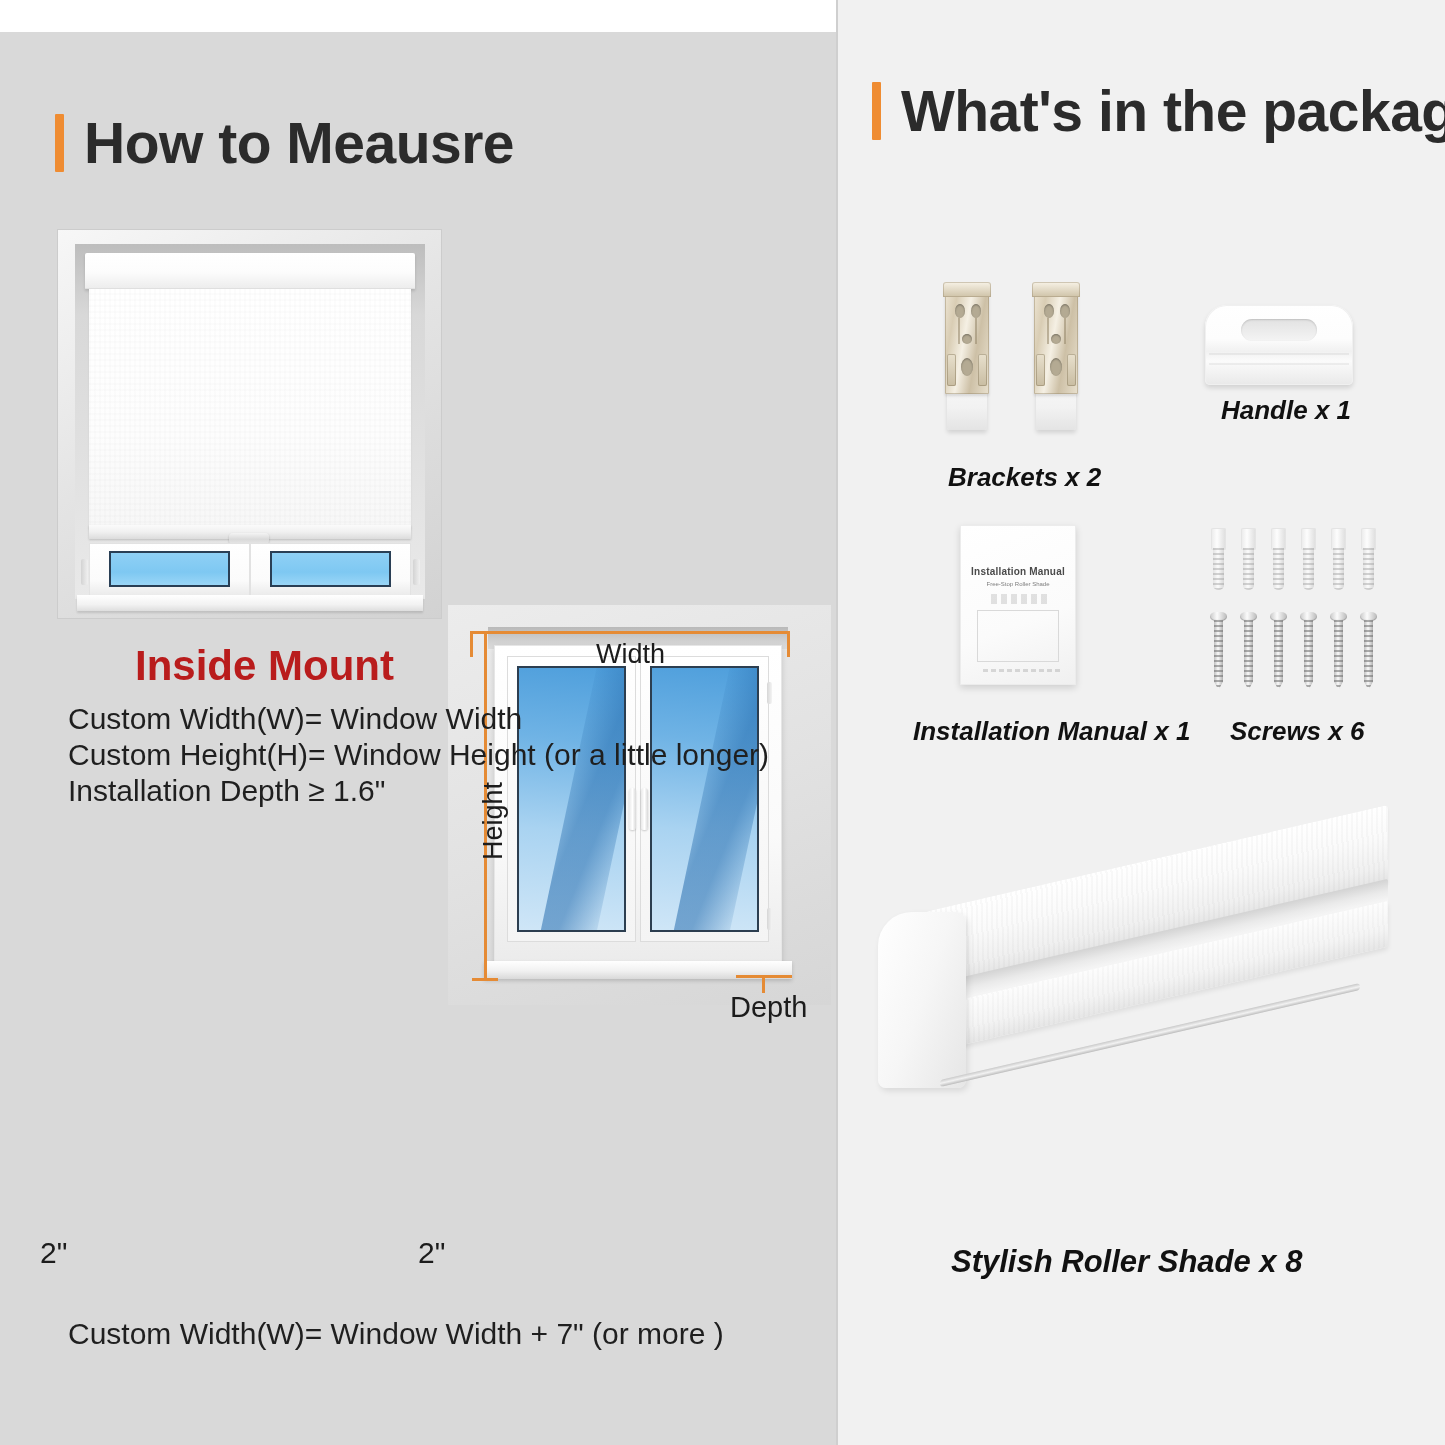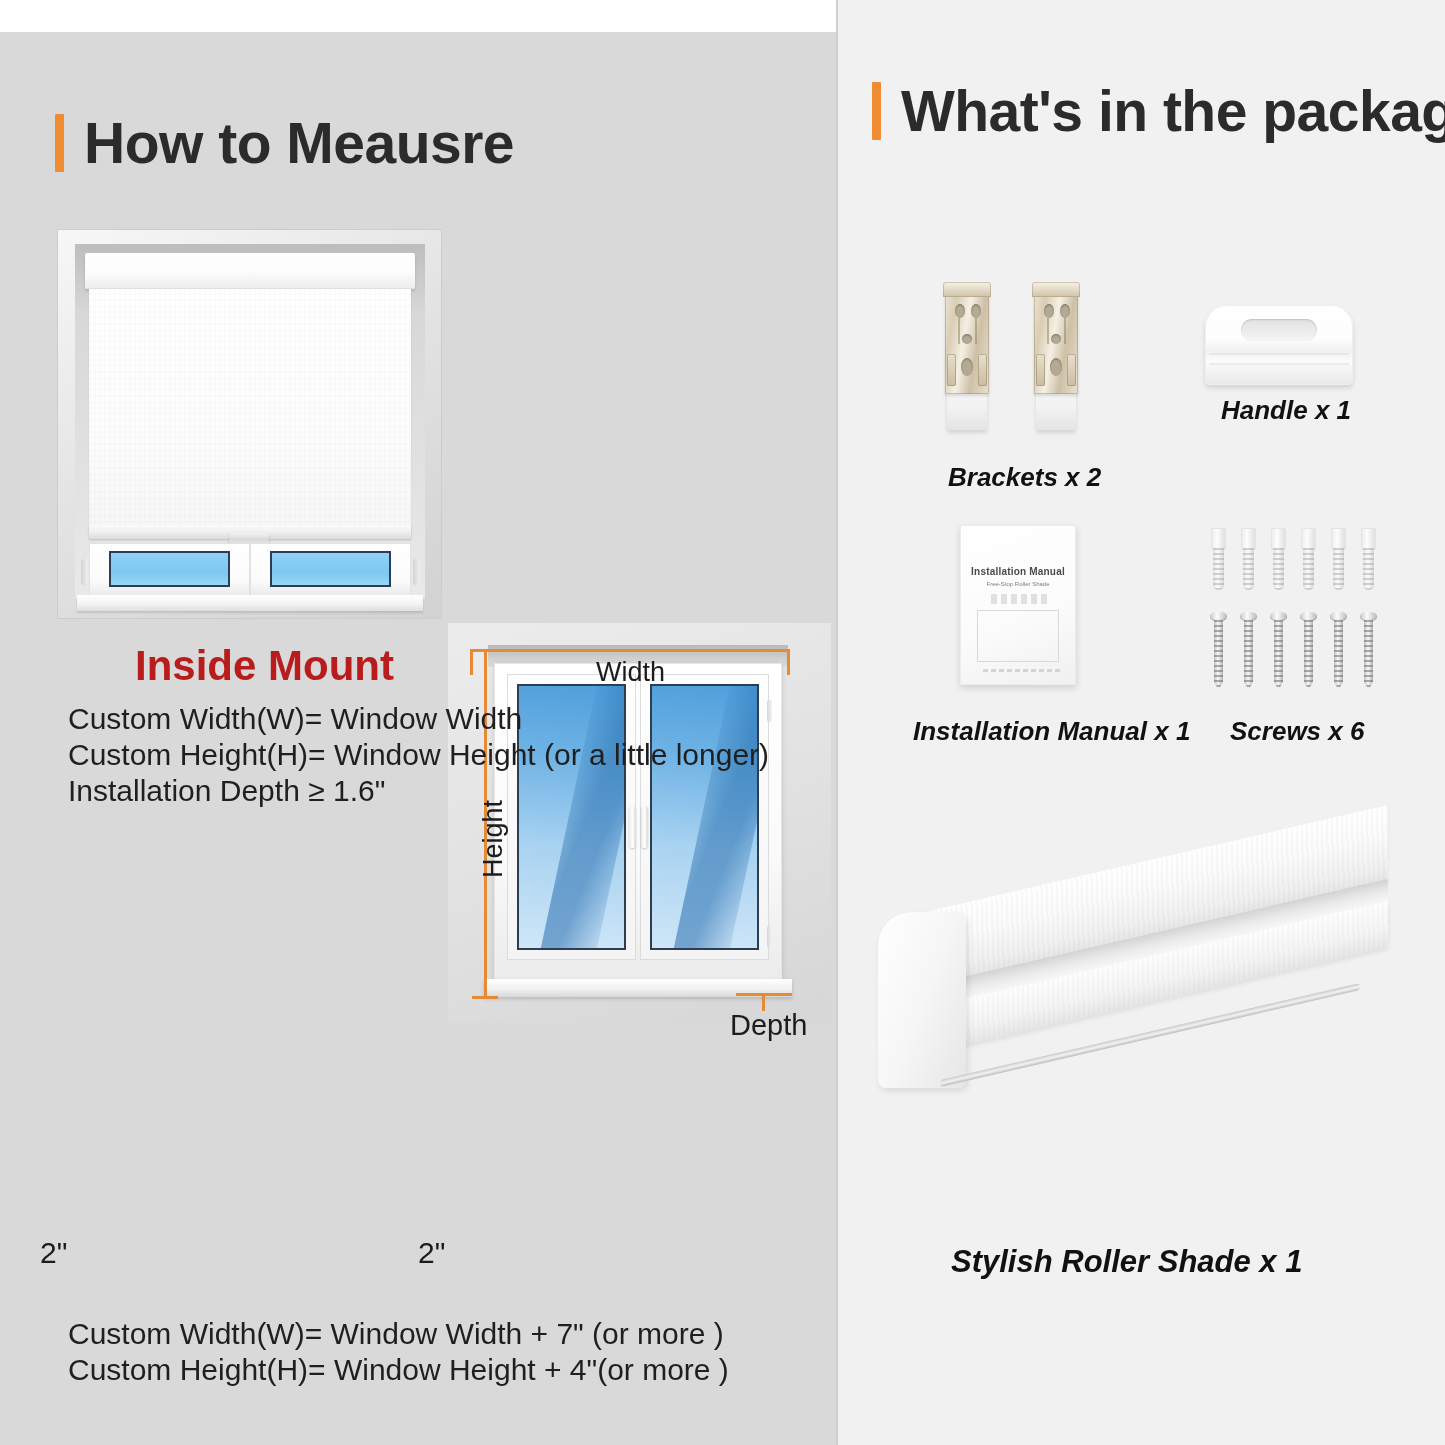--- a/index.html
+++ b/index.html
@@ -487,21 +487,21 @@
         </div>
         <div class="sash">
           <div class="glass"></div>
         </div>
       </div>
       <div class="bracketclip" style="left:24px; top:330px; height:26px;"></div>
       <div class="bracketclip" style="left:356px; top:330px; height:26px;"></div>
       <div class="sill" style="left:20px; top:366px; width:346px; height:16px;"></div>
     </div>
 
-    <div class="diagram measwin" style="left:448px; top:201px; width:383px; height:400px;">
+    <div class="diagram measwin" style="left:448px; top:183px; width:383px; height:400px;">
       <div class="wall"></div>
       <div class="recesstop" style="left:40px; top:22px; width:300px; height:22px;"></div>
 
       <div class="frame" style="left:46px; top:40px; width:288px; height:320px;">
         <div class="sashes" style="position:absolute; left:10px; top:10px; right:10px; bottom:22px;">
           <div class="msash">
             <div class="mglass"></div>
           </div>
           <div class="msash">
             <div class="mglass"></div>
@@ -531,21 +531,20 @@
 
     <div class="mount-title" style="left:135px; top:610px;">Inside Mount</div>
     <div class="body-line" style="left:68px; top:670px;">Custom Width(W)= Window Width</div>
     <div class="body-line" style="left:68px; top:706px;">Custom Height(H)= Window Height (or a little longer)</div>
     <div class="body-line" style="left:68px; top:742px;">Installation Depth ≥ 1.6"</div>
 
     <div class="tick-label" style="left:40px; top:1204px;">2"</div>
     <div class="tick-label" style="left:418px; top:1204px;">2"</div>
 
     <div class="body-line" style="left:68px; top:1285px;">Custom Width(W)= Window Width + 7" (or more )</div>
-    <div class="body-line" style="left:68px; top:1321px;">Custom Height(H)= Window Height + 4"(or more )</div>
   </div>
 
   <div class="panel-right">
 
     <div class="heading" style="left:34px; top:78px;">
       <div class="bar"></div>
       <div class="htext">What's in the package</div>
     </div>
 
     <div>
@@ -659,16 +658,16 @@
     <div>
       <div class="rollershade" style="left:42px; top:910px;">
         <div class="rs-tube">
           <div class="rs-top"></div>
           <div class="rs-mid"></div>
           <div class="rs-bot"></div>
         </div>
         <div class="rs-cap"></div>
         <div class="rs-rod"></div>
       </div>
-      <div class="pkg-label" style="left:113px; top:1244px; font-size:31px;">Stylish Roller Shade x 1</div>
+      <div class="pkg-label" style="left:113px; top:1244px; font-size:31px;">Stylish Roller Shade x 8</div>
     </div>
   </div>
 </div>
 
 </body></html>

